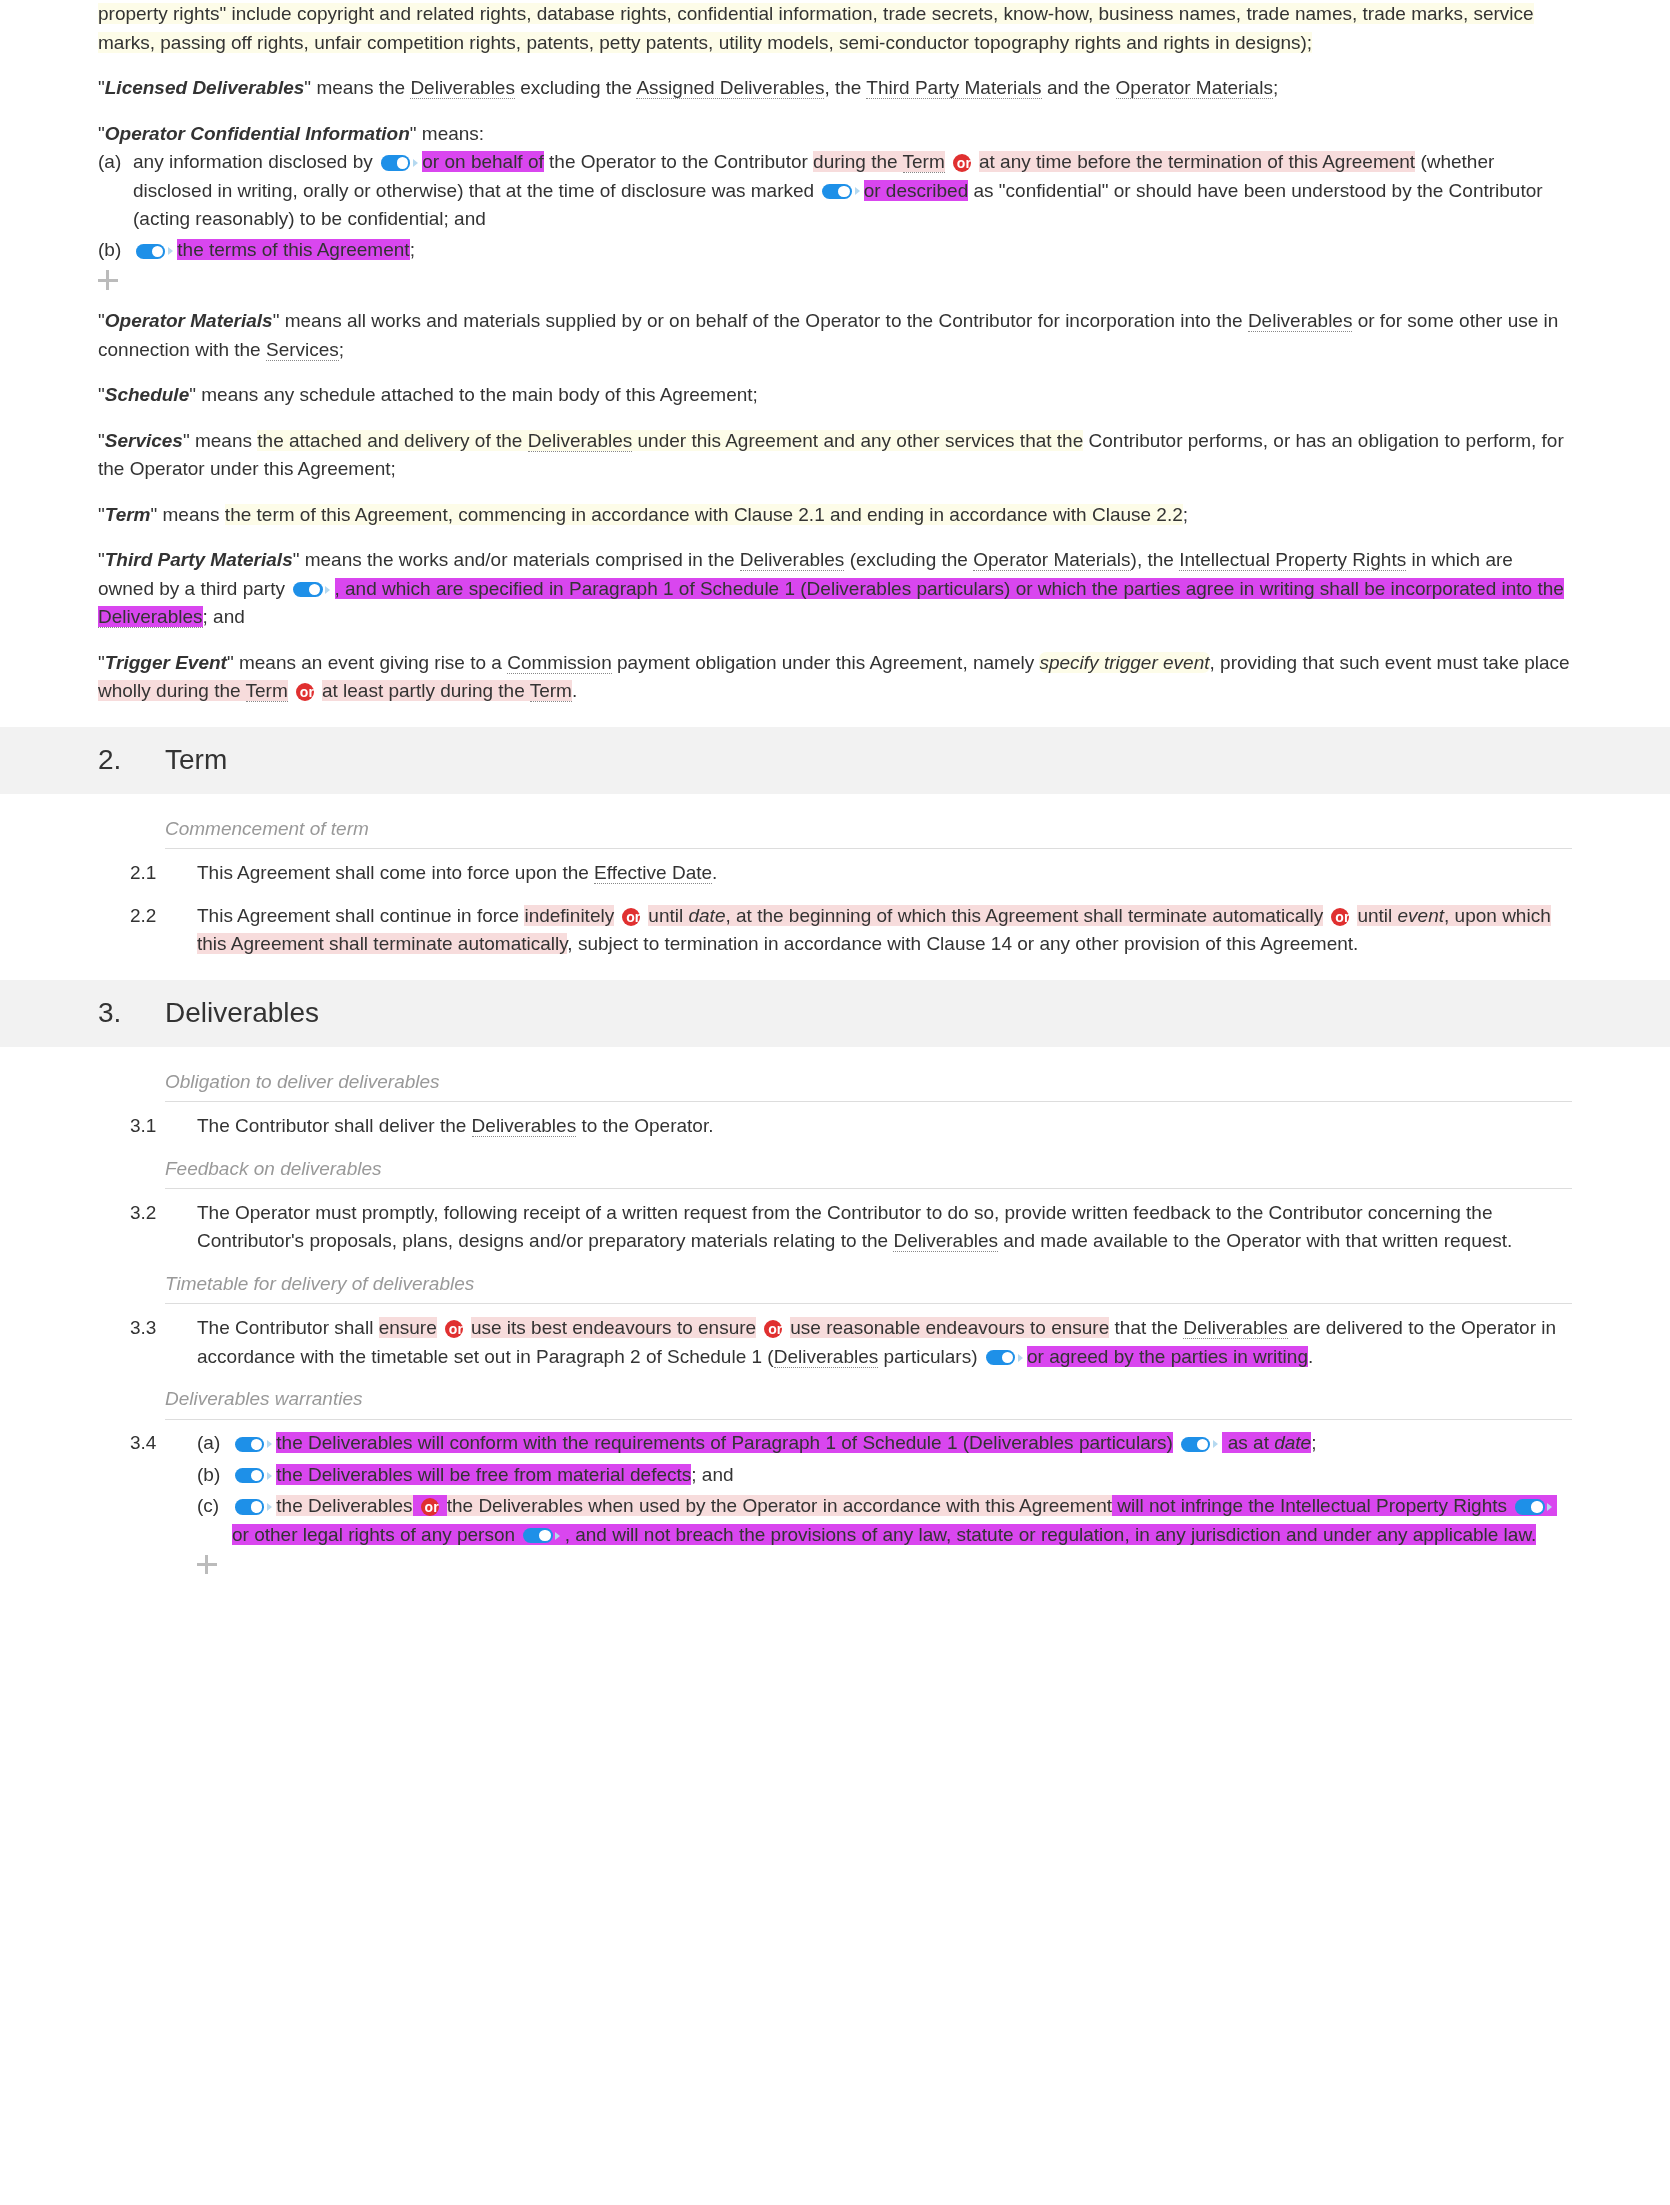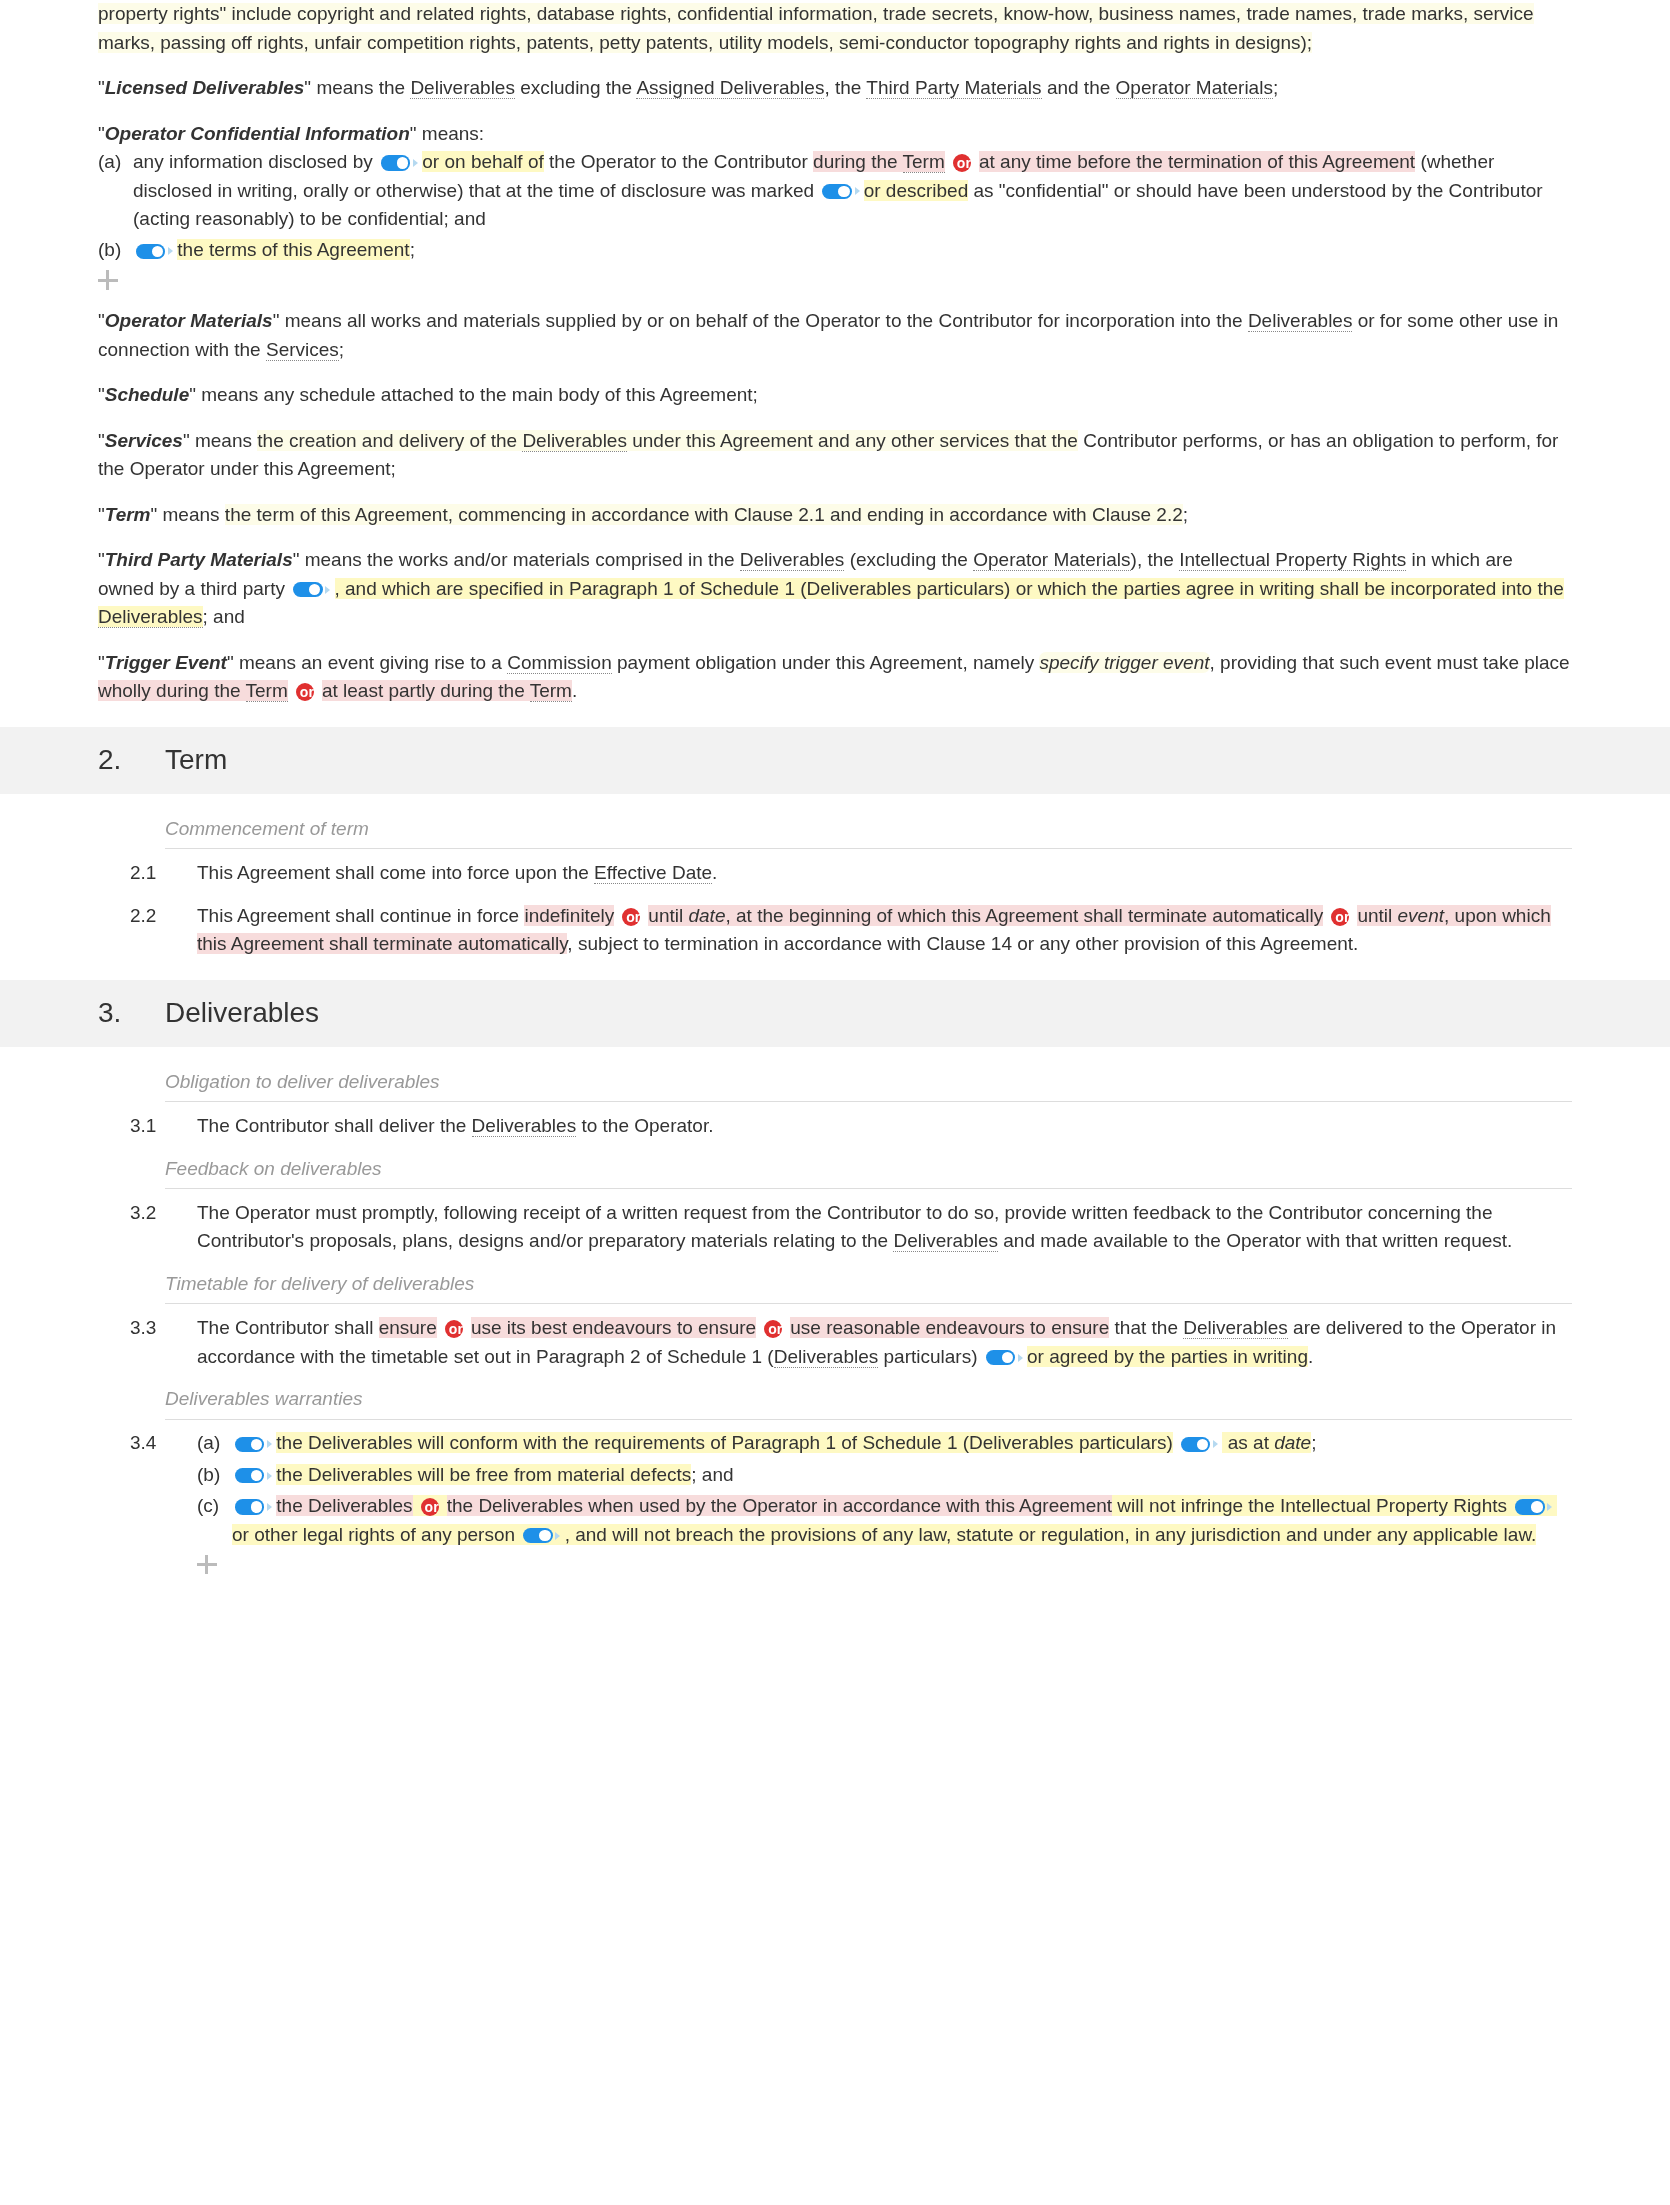--- a/index.html
+++ b/index.html
@@ -9,21 +9,21 @@
     color: #333;
     margin: 0;
     padding: 0;
     background: #fff;
     width: 1670px;
   }
   .container { padding: 0 98px 42px 98px; }
   .def-block { margin-bottom: 17px; }
   .def-term { font-style: italic; font-weight: bold; }
   .hl-yellow { background: #fdfce8; }
-  .hl-blue { background: #fef9c3; }
+  .hl-blue { background: #d946ef; }
   .hl-pink { background: #f7dcdc; }
   .dotted { border-bottom: 0.7px dotted #888; }
   .toggle {
     display: inline-block;
     width: 29.5px; height: 15.4px;
     background: #1e90e8;
     border-radius: 7.7px;
     position: relative;
     vertical-align: middle;
     margin: 0 2.8px;
@@ -130,21 +130,21 @@
 
   <div class="def-block">
     "<span class="def-term">Operator Materials</span><span>" means all works and materials supplied by or on behalf of the Operator to the Contributor for incorporation into the </span><span class="dotted">Deliverables</span><span> or for some other use in connection with the </span><span class="dotted">Services</span><span>;</span>
   </div>
 
   <div class="def-block">
     "<span class="def-term">Schedule</span><span>" means any schedule attached to the main body of this Agreement;</span>
   </div>
 
   <div class="def-block">
-    "<span class="def-term">Services</span><span>" means </span><span class="hl-yellow"><span>the creation and delivery of the </span><span class="dotted">Deliverables</span><span> under this Agreement and any other services that the</span></span><span> Contributor performs, or has an obligation to perform, for the Operator under this Agreement;</span>
+    "<span class="def-term">Services</span><span>" means </span><span class="hl-yellow"><span>the attached and delivery of the </span><span class="dotted">Deliverables</span><span> under this Agreement and any other services that the</span></span><span> Contributor performs, or has an obligation to perform, for the Operator under this Agreement;</span>
   </div>
 
   <div class="def-block">
     "<span class="def-term">Term</span><span>" means </span><span class="hl-yellow">the term of this Agreement, commencing in accordance with Clause 2.1 and ending in accordance with Clause 2.2</span><span>;</span>
   </div>
 
   <div class="def-block">
     "<span class="def-term">Third Party Materials</span><span>" means the works and/or materials comprised in the </span><span class="dotted">Deliverables</span><span> (excluding the </span><span class="dotted">Operator Materials</span><span>), the </span><span class="dotted">Intellectual Property Rights</span><span> in which are owned by a third party </span><span class="toggle"></span><span class="arrow"></span><span class="hl-blue"><span>, and which are specified in Paragraph 1 of Schedule 1 (Deliverables particulars) or which the parties agree in writing shall be incorporated into the </span><span class="dotted">Deliverables</span></span><span>; and</span>
   </div>
 

